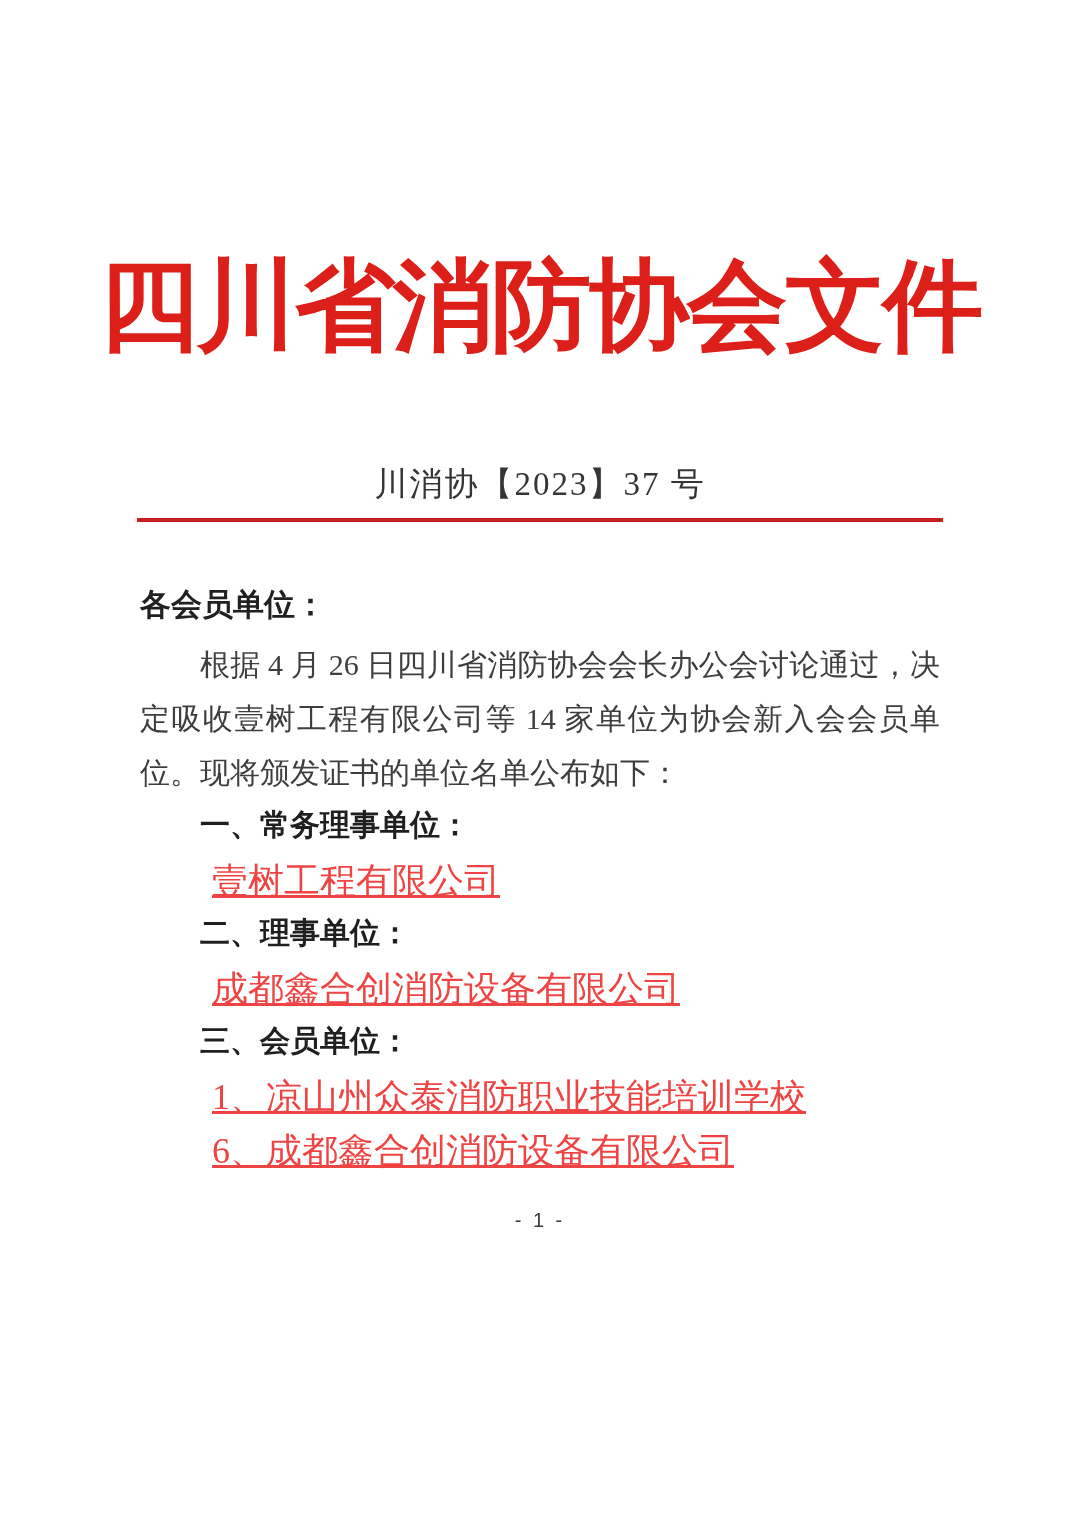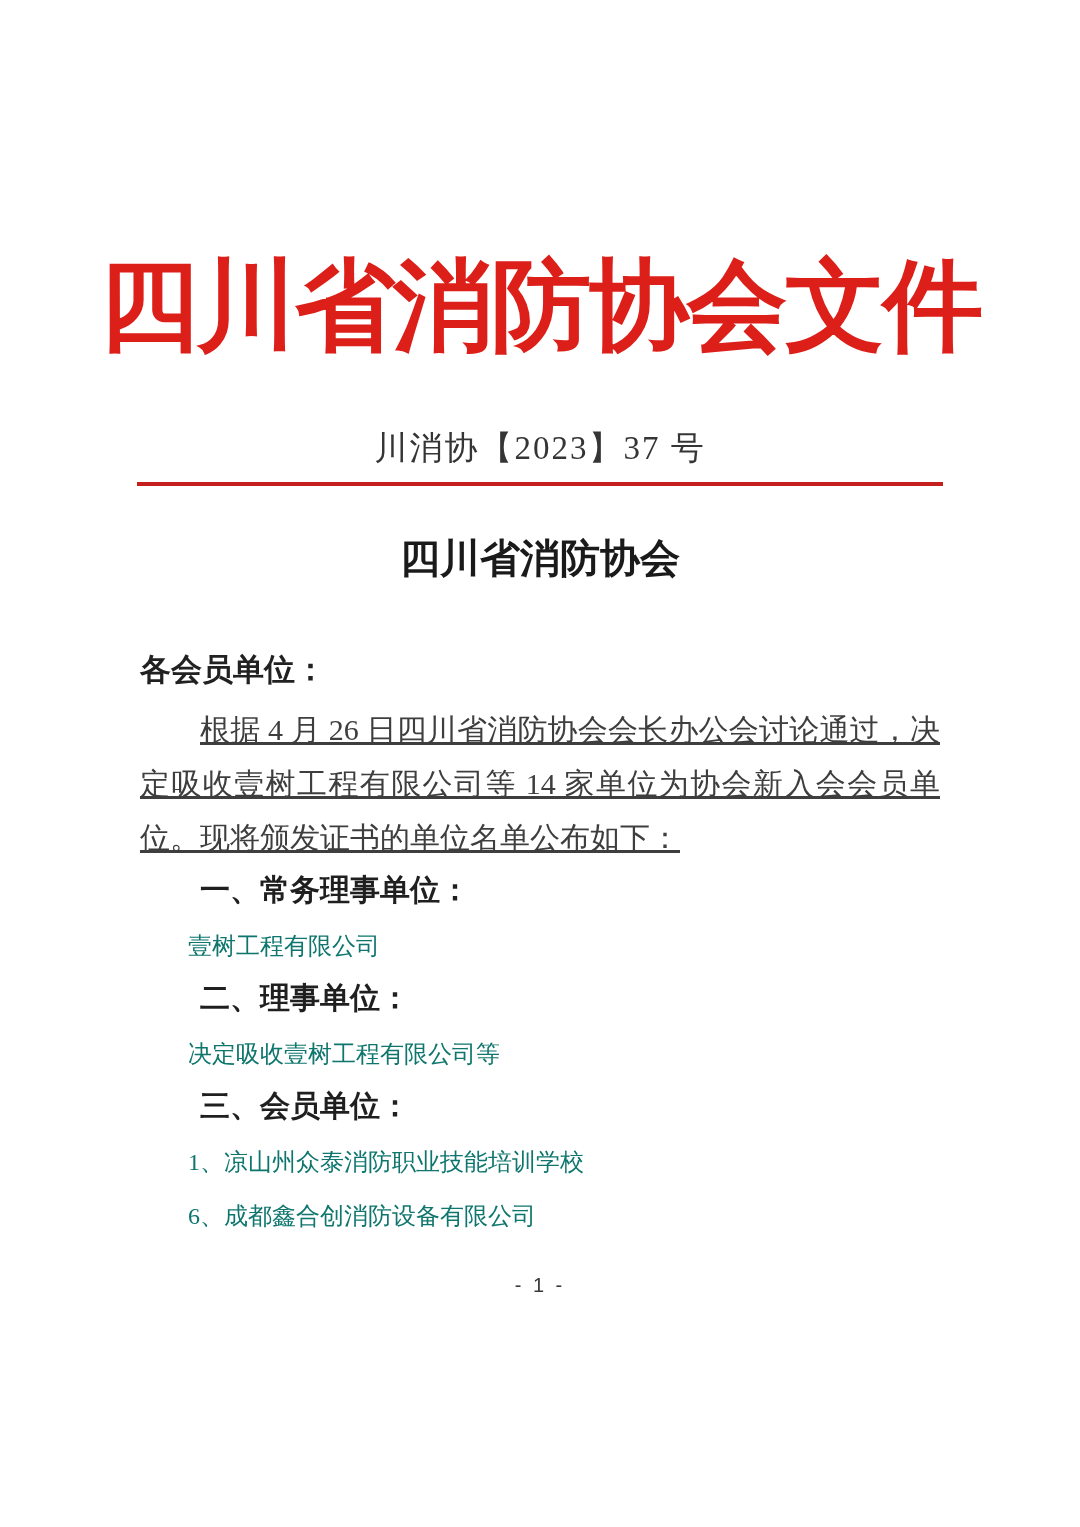--- a/index.html
+++ b/index.html
@@ -23,21 +23,21 @@
     font-size: 100px;
     font-weight: 700;
     letter-spacing: -2px;
     line-height: 1.18;
     color: #dd1f1a;
     font-family: "Liberation Serif", "DejaVu Serif", serif;
     white-space: nowrap;
   }
   
   .doc-number {
-    margin-top: 62px;
+    margin-top: 98px;
     text-align: center;
     font-size: 33px;
     line-height: 40px;
     color: #353535;
     letter-spacing: 2px;
   }
   
   .red-line {
     width: 806px;
     height: 4px;
@@ -67,36 +67,36 @@
     font-family: "Liberation Sans", "DejaVu Sans", sans-serif;
   }
   .intro {
     margin-top: 12px;
     font-size: 30px;
     line-height: 54px;
     color: #3e3e3e;
     text-indent: 2em;
     text-align: justify;
     font-weight: 400;
-    text-decoration: underline;
   }
   .section-heading {
     font-size: 30px;
     line-height: 54px;
     font-weight: 700;
     color: #1f1f1f;
     text-indent: 2em;
     font-family: Liberation Mono, monospace;
   }
   .section-item {
-    font-size: 24px;
+    font-size: 36px;
     line-height: 54px;
-    color: #0f766e;
+    color: #ef4444;
     text-indent: 2em;
     font-weight: 400;
+    text-decoration: underline;
   }
   .page-number {
     margin-top: 28px;
     text-align: center;
     font-size: 20px;
     line-height: 28px;
     color: #3a3a3a;
     letter-spacing: 3px;
     font-family: "Liberation Sans", "DejaVu Sans", sans-serif;
   }
@@ -106,34 +106,33 @@
 
 <div class="page">
 
   <h1 class="org-title">四川省消防协会文件</h1>
 
   <div class="doc-number">川消协【2023】37 号</div>
 
   <div class="red-line"></div>
 
   <div class="notice-title">
-    <div>四川省消防协会</div>
   </div>
 
   <div class="content">
 
     <p class="salutation">各会员单位：</p>
 
     <p class="intro">根据 4 月 26 日四川省消防协会会长办公会讨论通过，决定吸收壹树工程有限公司等 14 家单位为协会新入会会员单位。现将颁发证书的单位名单公布如下：</p>
 
     <p class="section-heading">一、常务理事单位：</p>
     <p class="section-item">壹树工程有限公司</p>
 
     <p class="section-heading">二、理事单位：</p>
-    <p class="section-item">决定吸收壹树工程有限公司等</p>
+    <p class="section-item">成都鑫合创消防设备有限公司</p>
 
     <p class="section-heading">三、会员单位：</p>
     <p class="section-item">1、凉山州众泰消防职业技能培训学校</p>
     <p class="section-item">6、成都鑫合创消防设备有限公司</p>
 
   </div>
 
   <div class="page-number">- 1 -</div>
 
 </div>

